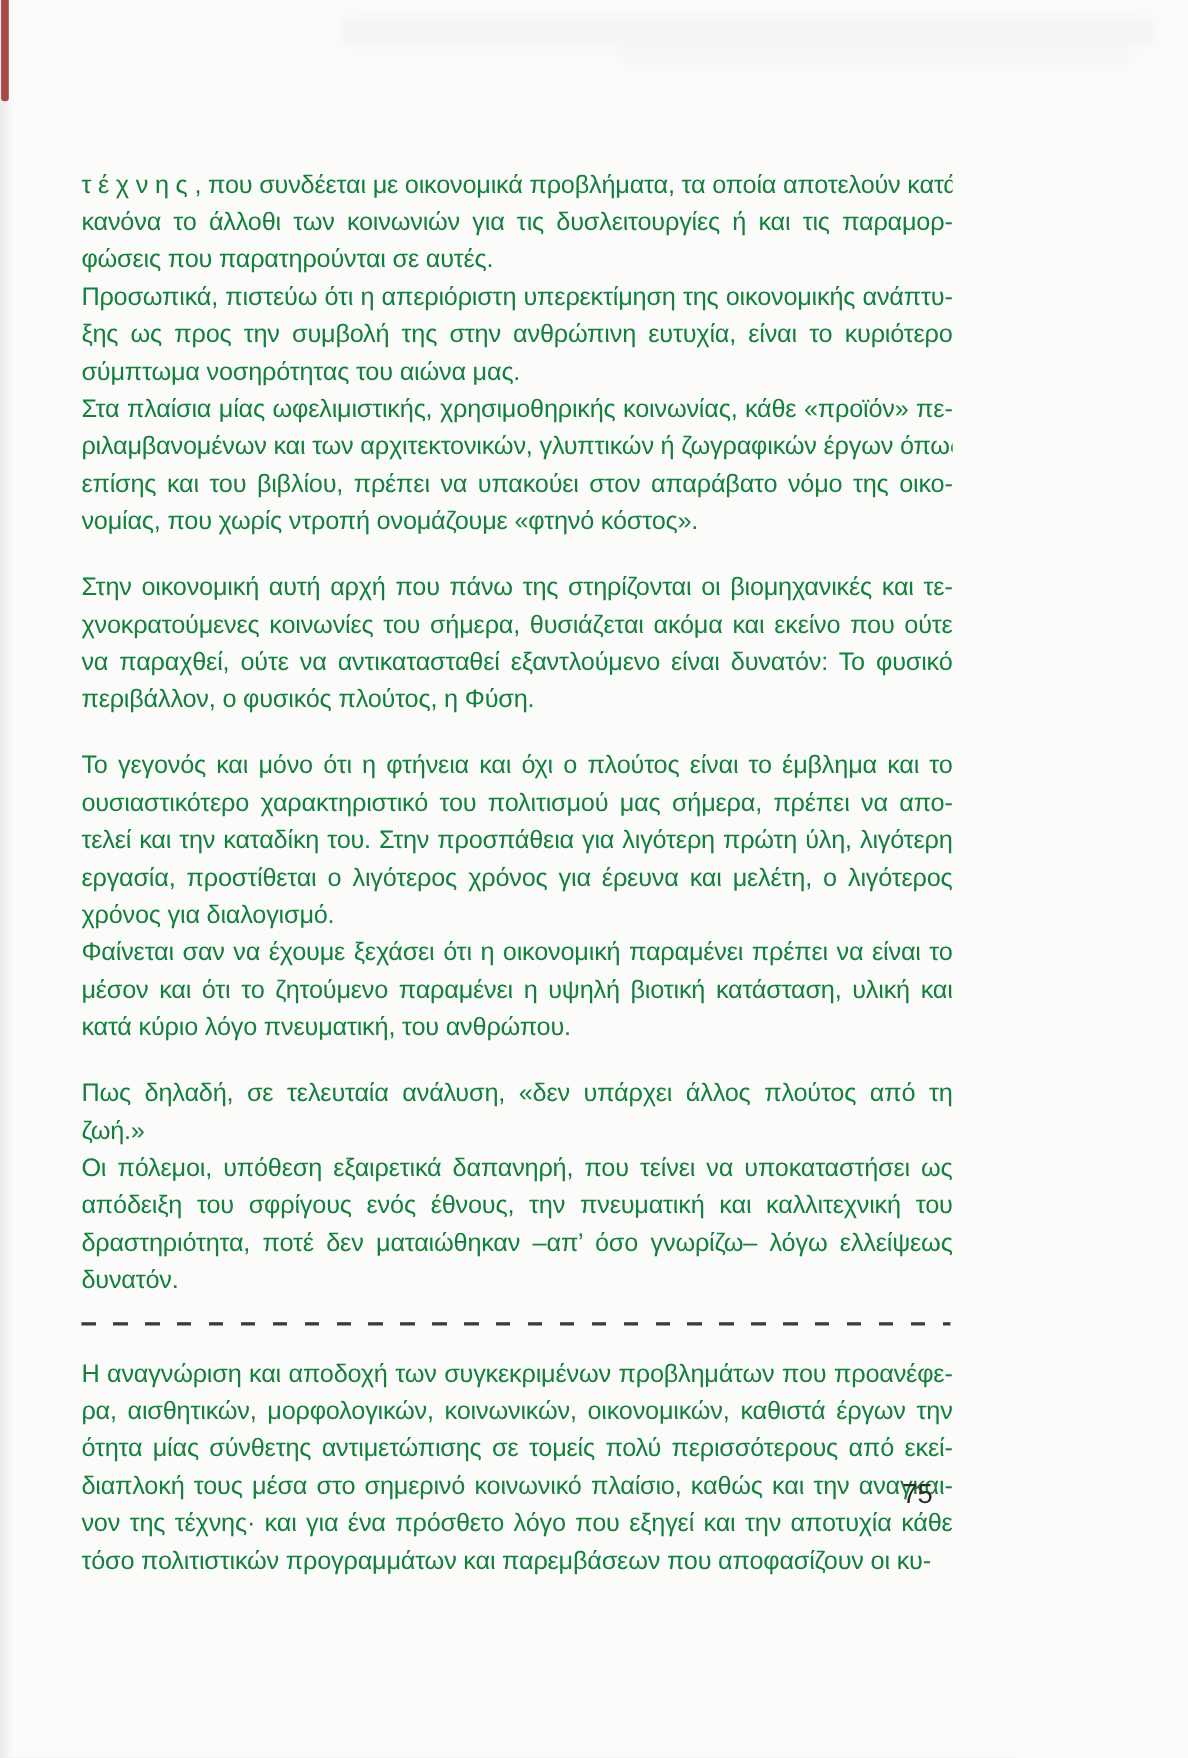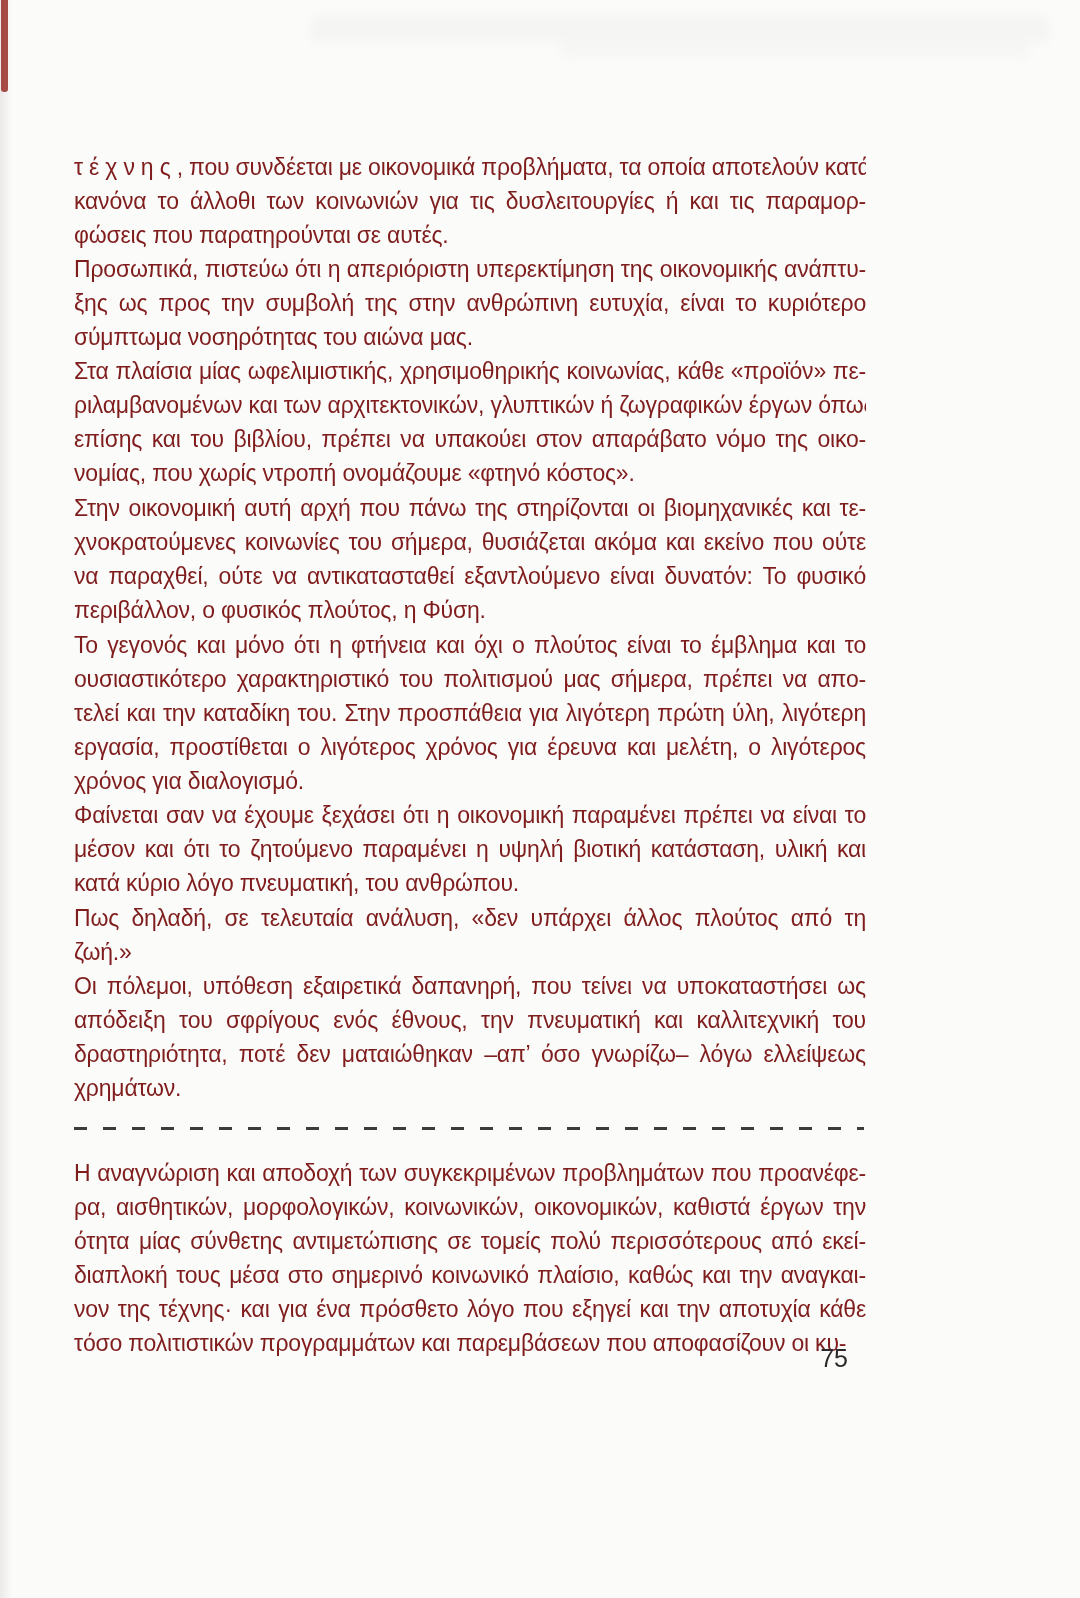--- a/index.html
+++ b/index.html
@@ -25,24 +25,24 @@
   
   .ghost{
     position:absolute;background:#8a8a85;border-radius:6px;
     filter:blur(5px);pointer-events:none;
   }
   .ghost.g1{left:310px;top:16px;width:740px;height:26px;opacity:.05;}
   .ghost.g2{left:560px;top:42px;width:470px;height:16px;opacity:.035;}
 
   .text-col{
     position:absolute;left:74px;top:150px;width:792px;
-    color:#7f1d1d;
+    color:#15803d;
   }
   .para{margin:0;}
-  .para.gap{margin-top:1px;}
+  .para.gap{margin-top:26px;}
   .line{
     height:34px;line-height:34px;
     font-size:23px;letter-spacing:-0.2px;
     text-align:justify;text-align-last:justify;
     white-space:nowrap;overflow:hidden;
   }
   .line.para-end{text-align-last:left;}
 
   .sep{
     margin:22px 0 26px 0;
@@ -100,21 +100,21 @@
         <div class="line para-end">κατά κύριο λόγο πνευματική, του ανθρώπου.</div>
       </div>
       <div class="para gap">
         <div class="line">Πως δηλαδή, σε τελευταία ανάλυση, «δεν υπάρχει άλλος πλούτος από τη</div>
         <div class="line para-end">ζωή.»</div>
       </div>
       <div class="para">
         <div class="line">Οι πόλεμοι, υπόθεση εξαιρετικά δαπανηρή, που τείνει να υποκαταστήσει ως</div>
         <div class="line">απόδειξη του σφρίγους ενός έθνους, την πνευματική και καλλιτεχνική του</div>
         <div class="line">δραστηριότητα, ποτέ δεν ματαιώθηκαν –απ’ όσο γνωρίζω– λόγω ελλείψεως</div>
-        <div class="line para-end">χρημάτων.</div>
+        <div class="line para-end">δυνατόν.</div>
       </div>
       <div class="sep"></div>
       <div class="para">
         <div class="line">Η αναγνώριση και αποδοχή των συγκεκριμένων προβλημάτων που προανέφε-</div>
         <div class="line">ρα, αισθητικών, μορφολογικών, κοινωνικών, οικονομικών, καθιστά έργων την</div>
         <div class="line">ότητα μίας σύνθετης αντιμετώπισης σε τομείς πολύ περισσότερους από εκεί-</div>
         <div class="line">διαπλοκή τους μέσα στο σημερινό κοινωνικό πλαίσιο, καθώς και την αναγκαι-</div>
         <div class="line">νον της τέχνης· και για ένα πρόσθετο λόγο που εξηγεί και την αποτυχία κάθε</div>
         <div class="line para-end">τόσο πολιτιστικών προγραμμάτων και παρεμβάσεων που αποφασίζουν οι κυ-</div>
       </div>

